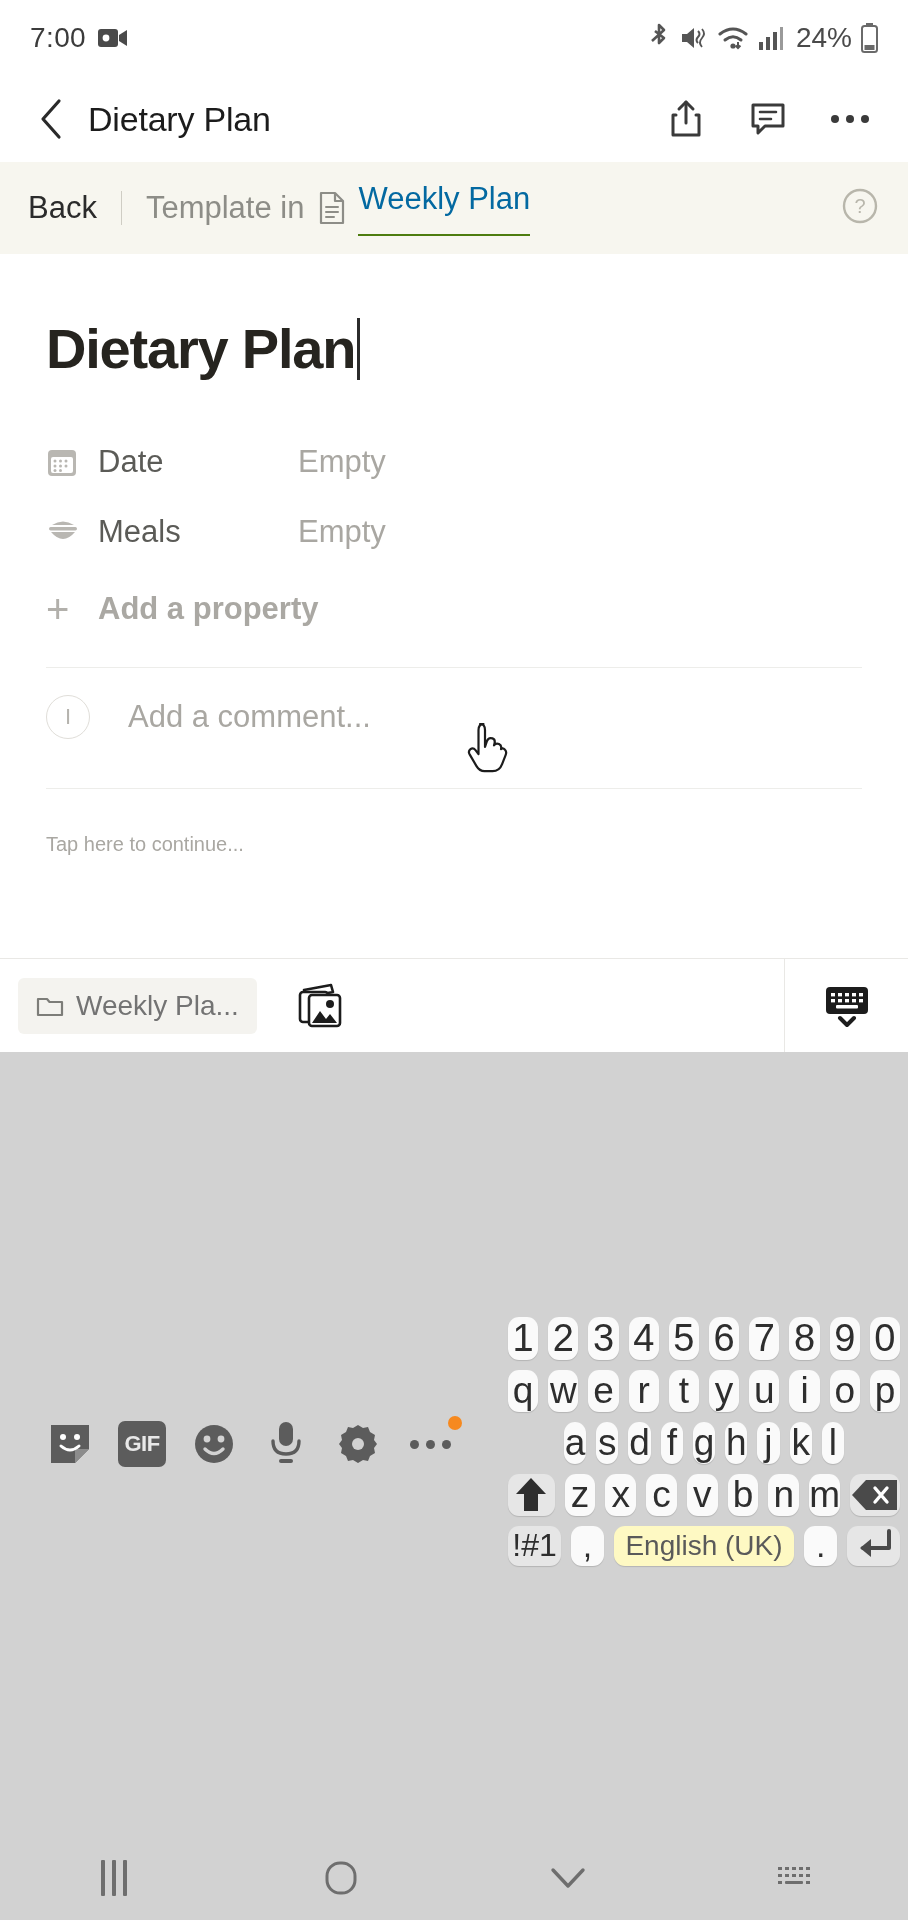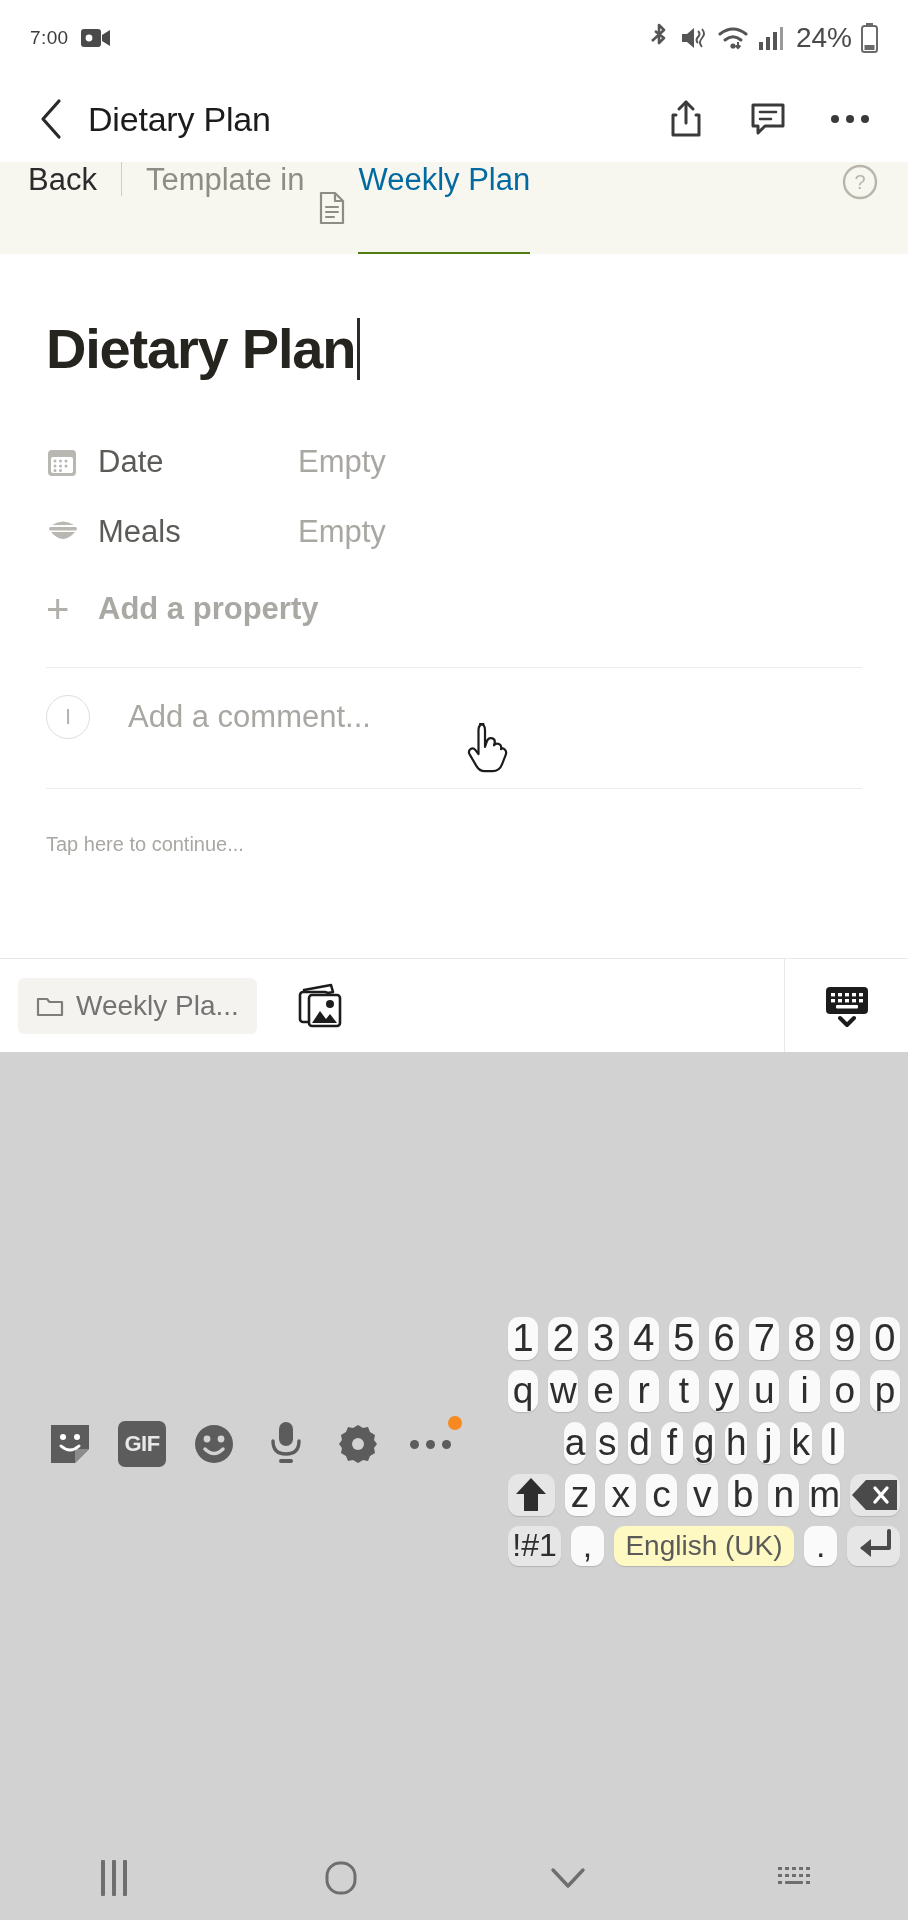--- a/index.html
+++ b/index.html
@@ -13,21 +13,21 @@
   .phone { width:908px; height:1920px; display:flex; flex-direction:column; position:relative; background:#fff; }
 
   
   .statusbar {
     height:76px; flex:0 0 76px;
     display:flex; align-items:center;
     padding:0 30px;
     background:#fff;
   }
   .sb-left { display:flex; align-items:center; gap:12px; }
-  .sb-time { font-size:19px; color:#3b3b3b; letter-spacing:0.4px; }
+  .sb-time { font-size:28px; color:#3b3b3b; letter-spacing:0.4px; }
   .sb-right { margin-left:auto; display:flex; align-items:center; gap:9px; }
   .sb-pct { font-size:28px; color:#4a4a4a; margin-left:3px; }
   .ic { display:inline-block; line-height:0; }
 
   
   .header {
     height:86px; flex:0 0 86px;
     display:flex; align-items:center;
     padding:0 28px;
     background:#fff;
@@ -36,21 +36,21 @@
   .hdr-title { font-size:34px; color:#1c1c1c; margin-left:14px; letter-spacing:-0.2px; }
   .hdr-actions { margin-left:auto; display:flex; align-items:center; gap:34px; padding-right:6px; }
   .hdr-btn { width:48px; height:48px; display:flex; align-items:center; justify-content:center; }
   .dots-h { display:flex; gap:7px; align-items:center; }
   .dots-h i { width:8px; height:8px; border-radius:50%; background:#3a3a3a; display:block; }
 
   
   .crumbbar {
     height:92px; flex:0 0 92px;
     background:#f7f6ef;
-    display:flex; 
+    display:flex; align-items:center;
     padding:0 28px;
   }
   .cb-back { font-size:31px; color:#2b2b2b; }
   .cb-sep { width:1px; height:34px; background:#cfcdc4; margin:0 24px; }
   .cb-tmpl { font-size:31px; color:#8d8d87; }
   .cb-pageicon { margin:0 12px 0 14px; display:flex; align-items:center; }
   .cb-page {
     font-size:31px; color:#0369a1;
     border-bottom:2px solid #4d7c0f; padding-bottom:17px;
   }

